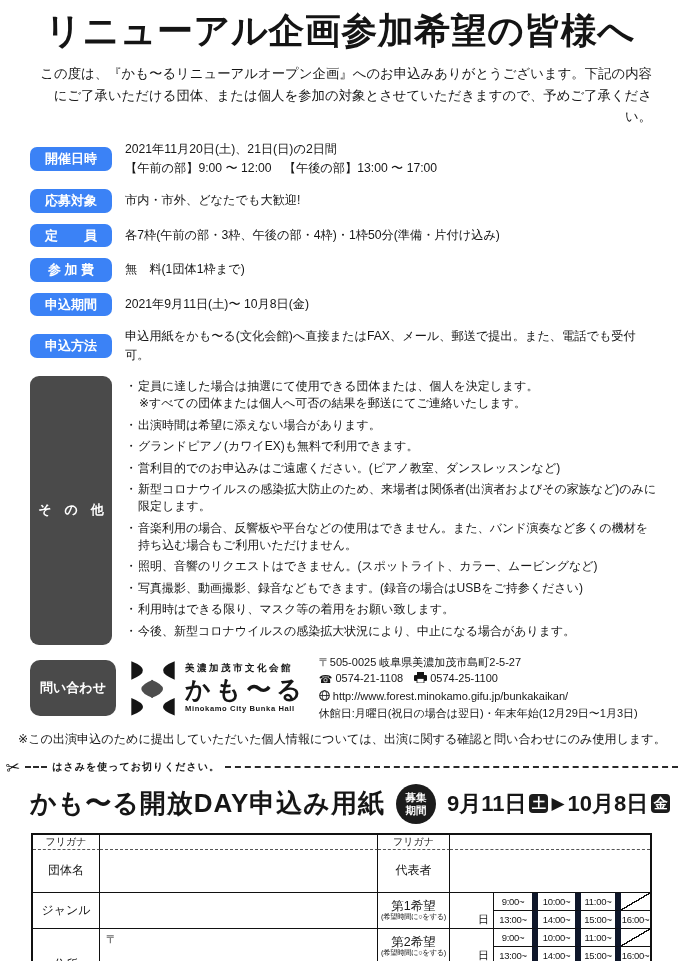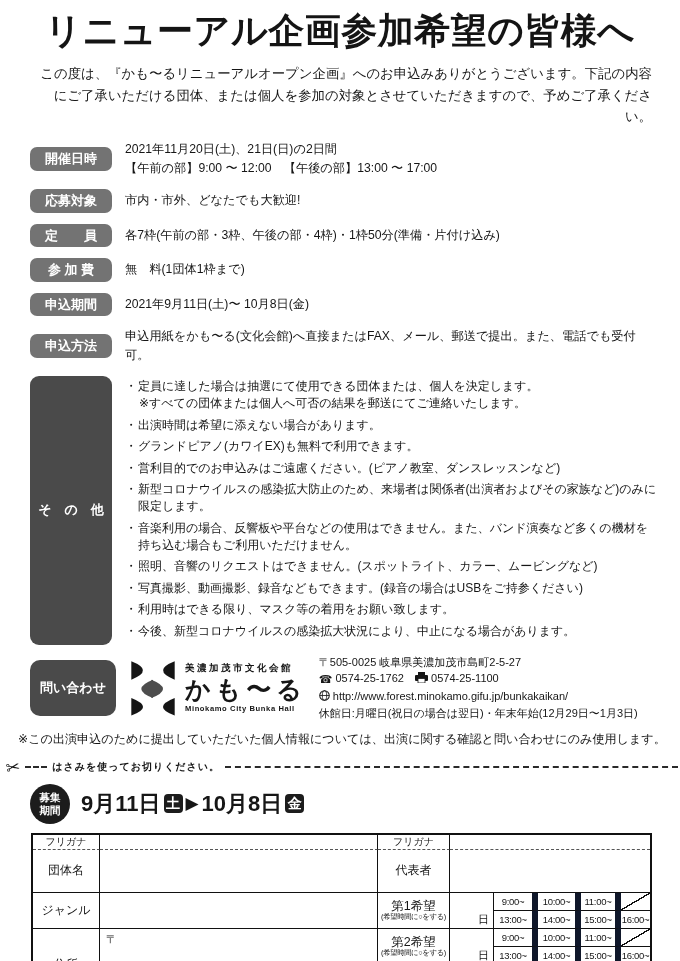--- a/index.html
+++ b/index.html
@@ -14,21 +14,21 @@
     margin:7px 8px 0; text-align:center;
     font-size:36px; font-weight:bold; letter-spacing:0.5px; color:#141414;
     white-space:nowrap;
   }
   .intro { margin:7px 30px 0; width:622px; font-size:13.4px; line-height:1.62;text-align:right; }
 
   
   .info-section { margin:12px 30px 0; }
   .info-row { display:flex; align-items:center; gap:13px; margin-bottom:11px; }
   .tag {
-    flex:0 0 82px; background:#737373; color:#fff; border-radius:7px;
+    flex:0 0 82px; background:#3b82f6; color:#fff; border-radius:7px;
     text-align:center; font-size:13px; font-weight:bold; padding:4px 2px;
     line-height:1.2; white-space:nowrap;
   }
   .info-content { font-size:12.2px; line-height:1.55; }
 
   
   .other-row { margin:1px 22px 0 30px; display:flex; gap:13px; }
   .tag-tall {
     flex:0 0 82px; background:#4a4a4a; color:#fff; border-radius:9px;
     display:flex; align-items:center; justify-content:center;
@@ -178,21 +178,21 @@
       </svg>
       <div class="logo-text">
         <span class="logo-org">美濃加茂市文化会館</span>
         <span class="logo-name">かも〜る</span>
         <span class="logo-en">Minokamo City Bunka Hall</span>
       </div>
     </div>
     <div class="contact-details">
       <div>〒505-0025 岐阜県美濃加茂市島町2-5-27</div>
       <div>
-        <span class="ic">☎</span><span>0574-25-1762</span>
+        <span class="ic">☎</span><span>0574-21-1108</span>
         <span class="ic" style="margin-left:8px"><svg width="13" height="11" viewBox="0 0 13 11">
               <rect x="0" y="3" width="13" height="6" rx="1" fill="#161616"></rect>
               <rect x="3" y="0" width="7" height="3" fill="#161616"></rect>
               <rect x="3" y="6.5" width="7" height="4.5" fill="#fff" stroke="#161616" stroke-width="0.8"></rect>
             </svg></span><span>0574-25-1100</span>
       </div>
       <div>
         <span class="ic"><svg width="11" height="11" viewBox="0 0 12 12">
               <circle cx="6" cy="6" r="5.2" fill="none" stroke="#161616" stroke-width="1.1"></circle>
               <ellipse cx="6" cy="6" rx="2.4" ry="5.2" fill="none" stroke="#161616" stroke-width="0.9"></ellipse>
@@ -206,20 +206,21 @@
   <p class="privacy">※この出演申込のために提出していただいた個人情報については、出演に関する確認と問い合わせにのみ使用します。</p>
 
   <div class="cutline">
     <span class="scissors">✂</span>
     <span class="dash short"></span>
     <span class="cut-text">はさみを使ってお切りください。</span>
     <span class="dash long"></span>
   </div>
 
   <div class="form-header">
+    <h2 class="form-title">かも〜る開放DAY申込み用紙</h2>
     <span class="badge">
       <span>募集</span>
       <span>期間</span>
     </span>
     <span class="period">
       <span>9月11日</span>
       <span class="daybox">土</span>
       <span class="arrow">▶</span>
       <span>10月8日</span>
       <span class="daybox">金</span>

